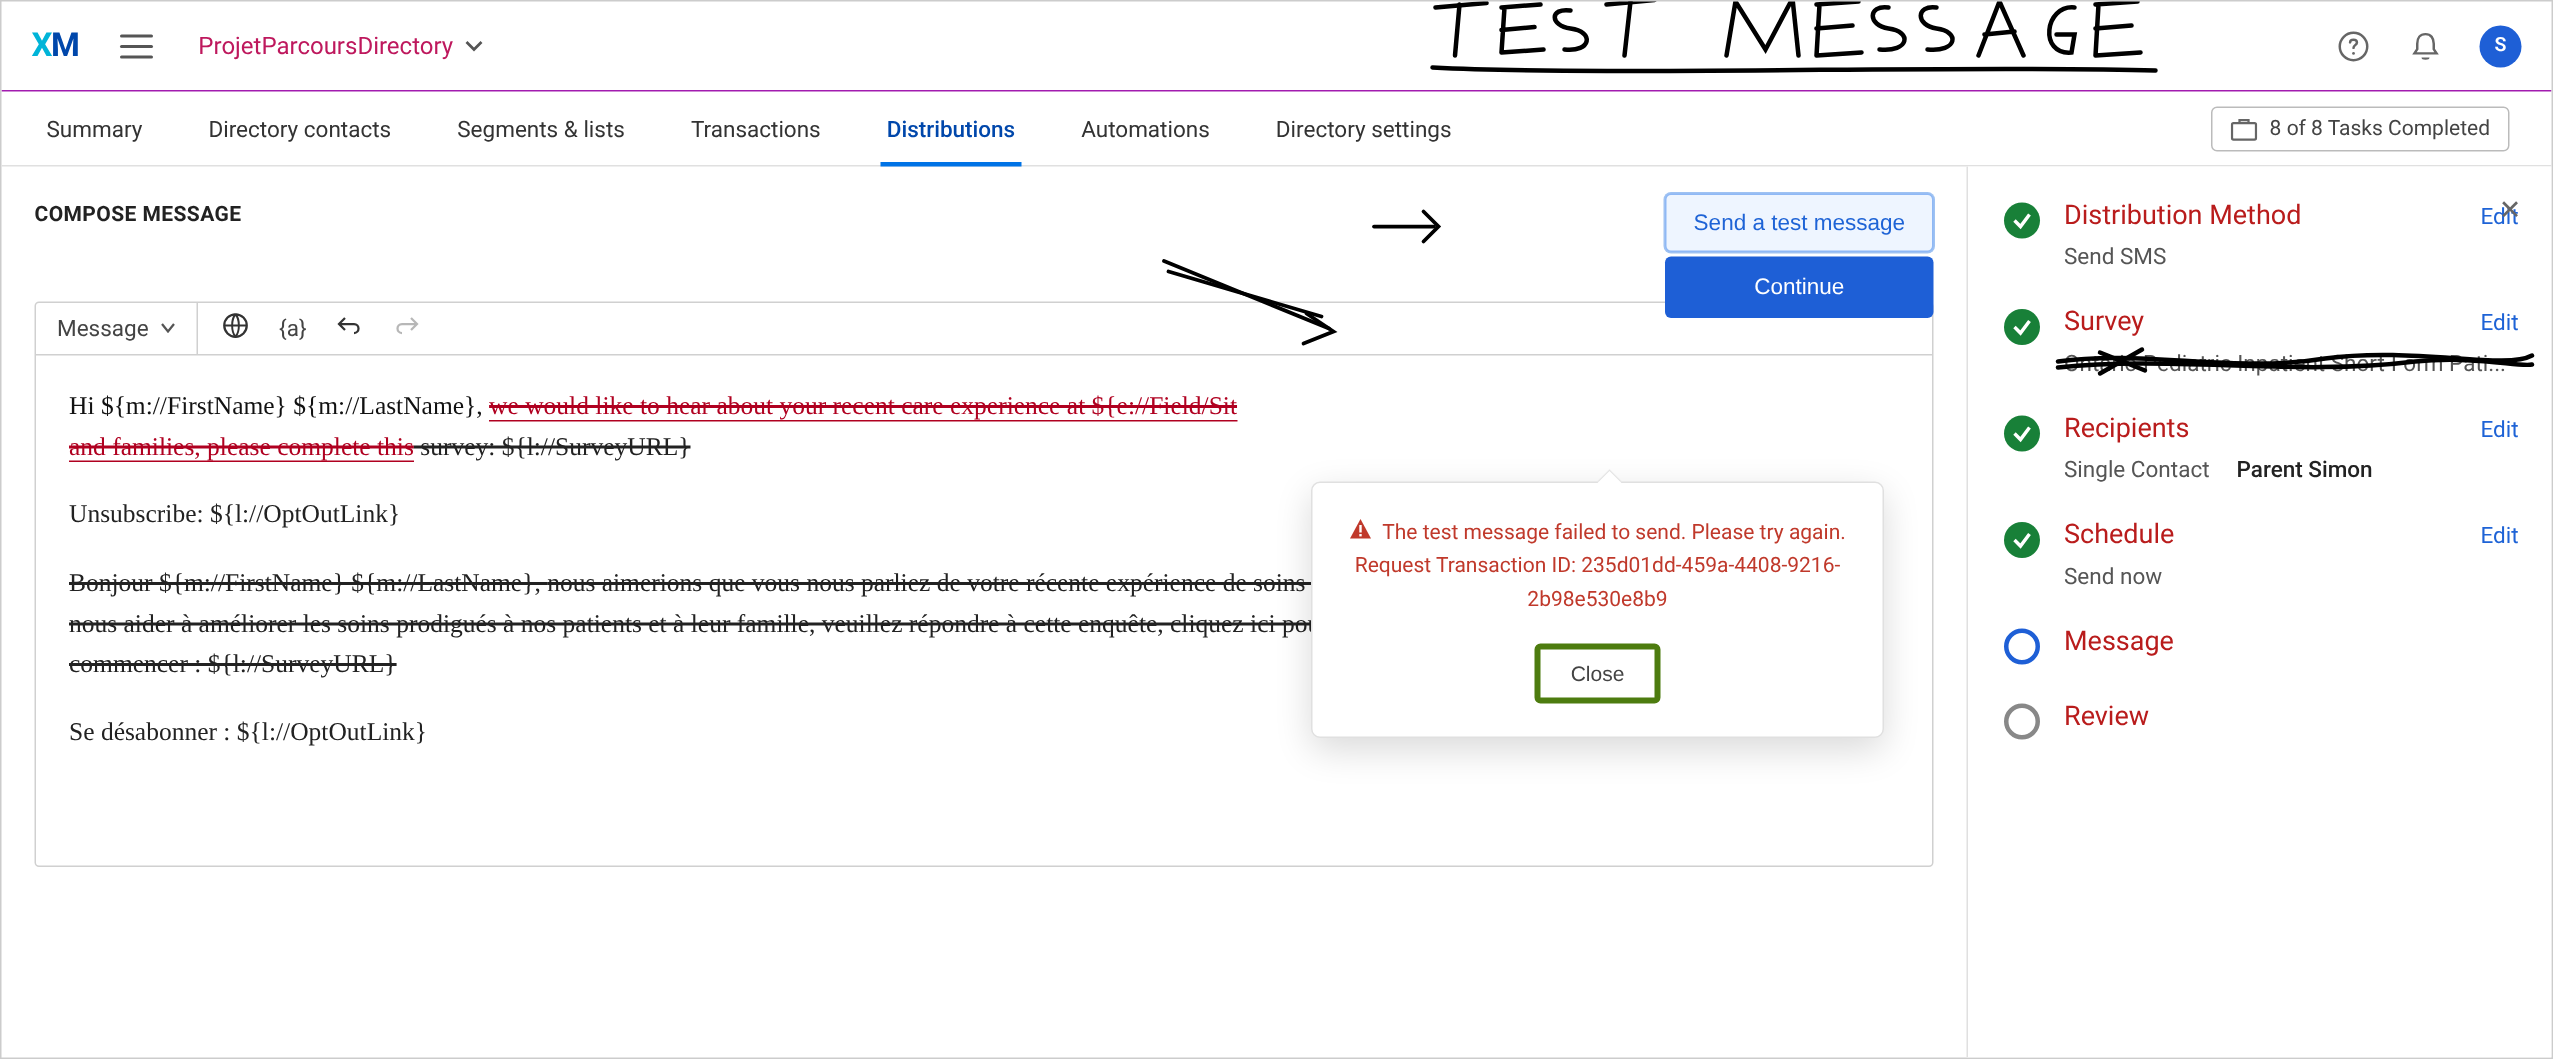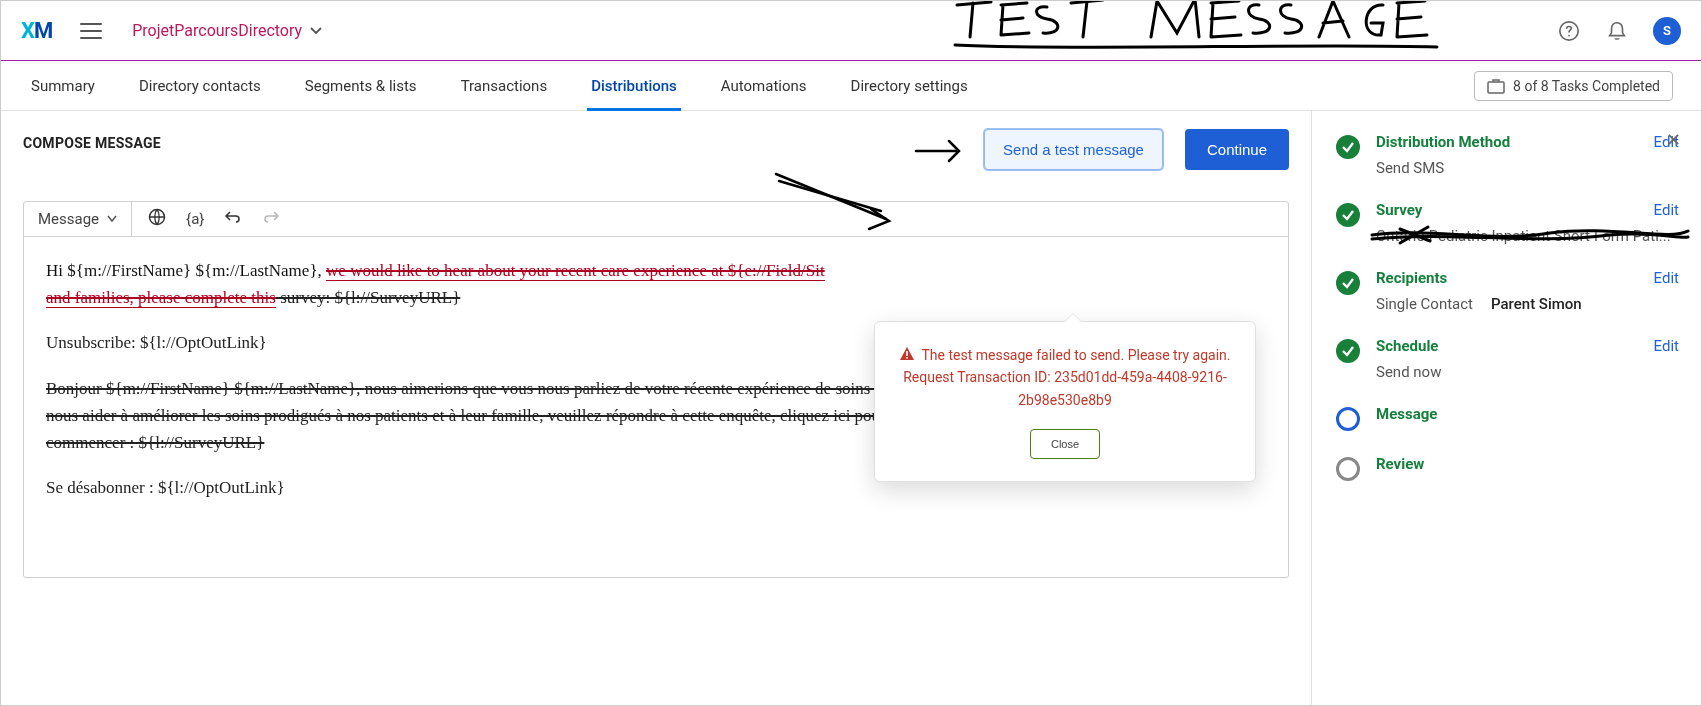--- a/index.html
+++ b/index.html
@@ -58,21 +58,21 @@
   .tab.active { color:#0047ab; font-weight:500; }
   .tab.active::after { content:""; position:absolute; left:18px; right:18px; bottom:-1px; height:3px; background:#0073e6; }
   .tasks-badge {
     margin-left:auto; margin-right:20px; border:1px solid #bbb; border-radius:4px;
     padding:6px 12px; font-size:14px; color:#444; display:flex; align-items:center; gap:8px;
     cursor:pointer;
   }
   .main { display:flex; height:calc(100% - 110px); position:relative; }
   .left-col { flex:1; padding:24px 22px 0 22px; position:relative; }
   .compose-title { font-size:14px; font-weight:700; letter-spacing:0.02em; color:#222; margin-bottom:36px; }
-  .action-row { position:absolute; top:18px; right:22px; display:flex; gap:22px; }
+  .action-row { position:absolute; top:18px; right:22px; display:flex; gap:3px;flex-direction:column; }
   .btn-outline {
     background:#eef5ff; border:1px solid #8fb8f5; color:#1e63d6; border-radius:4px;
     padding:10px 18px; font-size:15px; cursor:pointer; box-shadow:0 0 0 1px #9fc2f2;
   }
   .btn-primary { background:#1e5fd6; color:#fff; border:none; border-radius:4px; padding:12px 22px; font-size:15px; cursor:pointer; }
   .editor-wrap { border:1px solid #d0d0d0; border-radius:3px; margin-top:50px; }
   .editor-toolbar { display:flex; align-items:center; border-bottom:1px solid #d0d0d0; }
   .msg-dd { border-right:1px solid #d0d0d0; padding:8px 14px; display:flex; align-items:center; gap:8px; font-size:15px; color:#444; cursor:pointer; }
   .tbx { display:flex; align-items:center; gap:20px; padding:0 16px; }
   .tbx span { cursor:pointer; color:#444; font-size:15px; }
@@ -92,40 +92,40 @@
     padding:22px 20px 22px 20px; z-index:5;
   }
   .popover::before {
     content:""; position:absolute; top:-8px; left:190px;
     border-left:8px solid transparent; border-right:8px solid transparent; border-bottom:8px solid #fff;
     filter: drop-shadow(0 -1px 0 #e0e0e0);
   }
   .pop-err { color:#c0392b; text-align:center; font-size:14px; line-height:1.6; }
   .pop-err .warn-ico { margin-right:6px; display:inline-flex; vertical-align:-2px; }
   .pop-close-btn {
-    display:block; margin:18px auto 0 auto; padding:8px 20px; border:1px solid #4d7c0f;
-    border-radius:4px; background:#fff; color:#444; font-size:11px; cursor:pointer;
+    display:block; margin:18px auto 0 auto; padding:8px 20px; border:4px solid #4d7c0f;
+    border-radius:4px; background:#fff; color:#444; font-size:14px; cursor:pointer;
   }
   .side {
     width:390px; border-left:1px solid #e0e0e0; padding:22px 22px 0 24px; position:relative;
     background:#fff;
   }
   .side-close { position:absolute; right:20px; top:18px; color:#666; cursor:pointer; font-size:18px; }
   .step { display:flex; gap:16px; margin-bottom:24px; align-items:flex-start; }
   .chk {
     width:24px; height:24px; border-radius:50%; background:#188038; display:flex;
     align-items:center; justify-content:center; color:#fff; flex-shrink:0; margin-top:2px;
   }
   .ring {
     width:24px; height:24px; border-radius:50%; border:3px solid #1e5fd6; flex-shrink:0; margin-top:2px;
   }
   .ring.gray { border-color:#888; }
   .step-body { flex:1; }
   .step-head { display:flex; justify-content:space-between; align-items:baseline; }
-  .step-title { font-size:15px; font-weight:700; color:#15803d; }
+  .step-title { font-size:18px; font-weight:400; color:#b91c1c; }
   .step-edit { color:#1e63d6; font-size:15px; cursor:pointer; }
   .step-sub { font-size:15px; color:#555; margin-top:8px; }
   .step-sub .name { color:#222; font-weight:500; margin-left:18px; }
   .scribble-line { position:relative; }
   .scribble-line svg { position:absolute; left:-6px; top:-4px; }
 </style>
 </head>
 <body>
 
 <div class="topbar">

